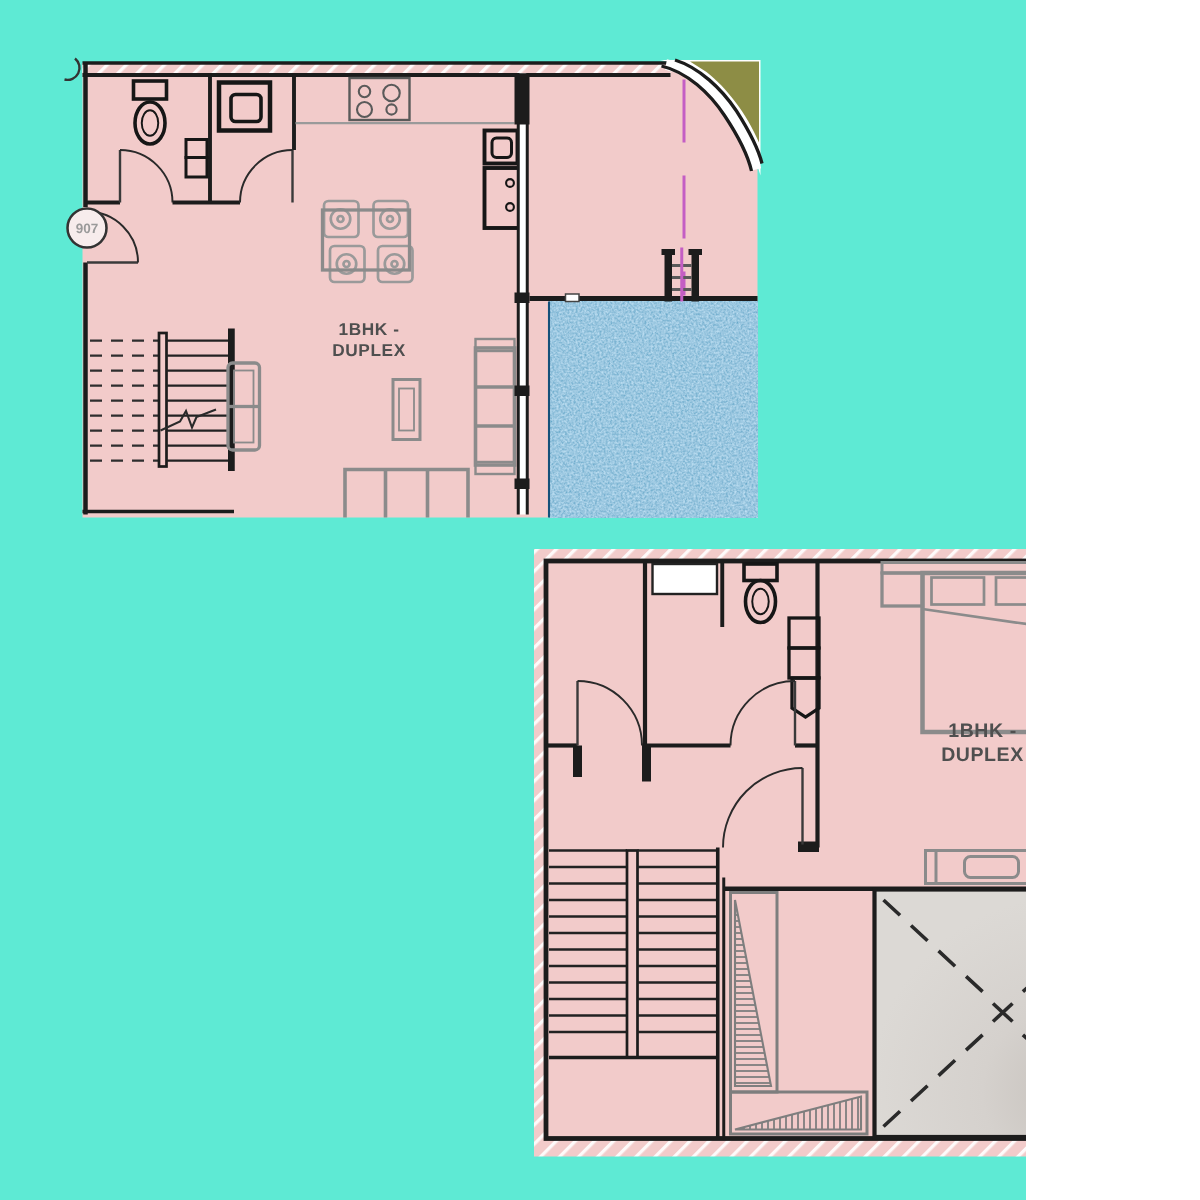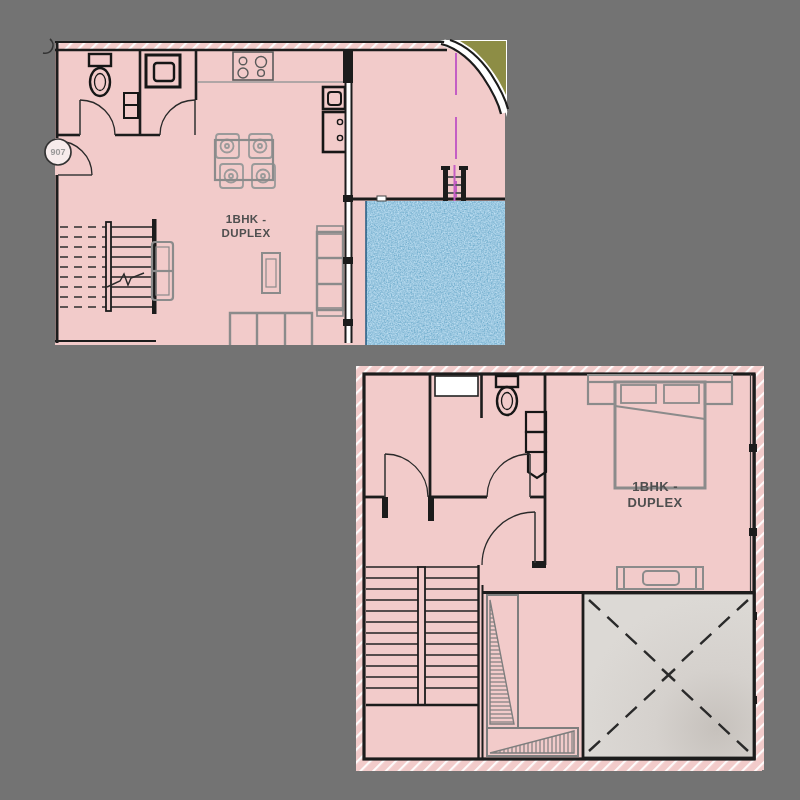--- a/index.html
+++ b/index.html
@@ -1,16 +1,16 @@
 <!DOCTYPE html>
 <html><head>
 <meta charset="utf-8">
 <style>
   html,body{margin:0;padding:0;background:#ffffff;}
-  .canvas{position:relative;width:800px;height:800px;background:#737373;overflow:hidden;
+  .canvas{position:relative;width:684px;height:800px;background:#5eead4;overflow:hidden;
           font-family:"Liberation Sans",sans-serif;}
   .plan{position:absolute;}
   #plan-lower{left:40px;top:35px;width:470px;height:315px;}
   #plan-upper{left:350px;top:360px;width:420px;height:420px;}
   svg{display:block;}
   .wall{stroke:#1c1c1c;fill:none;}
   .wallthin{stroke:#3a3a3a;fill:none;}
   .furn{stroke:#8b8b8b;fill:none;}
   .furn2{stroke:#9a9a9a;fill:none;}
   .fix{stroke:#161616;fill:none;}

